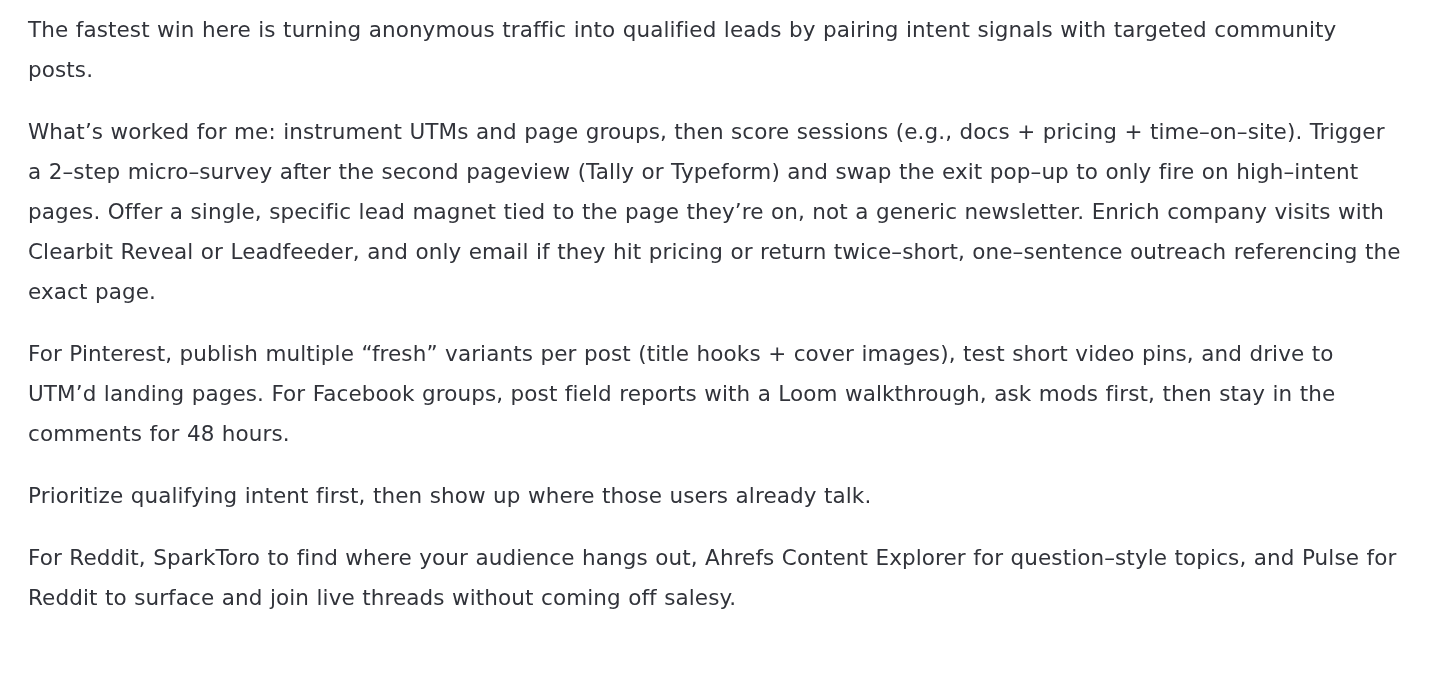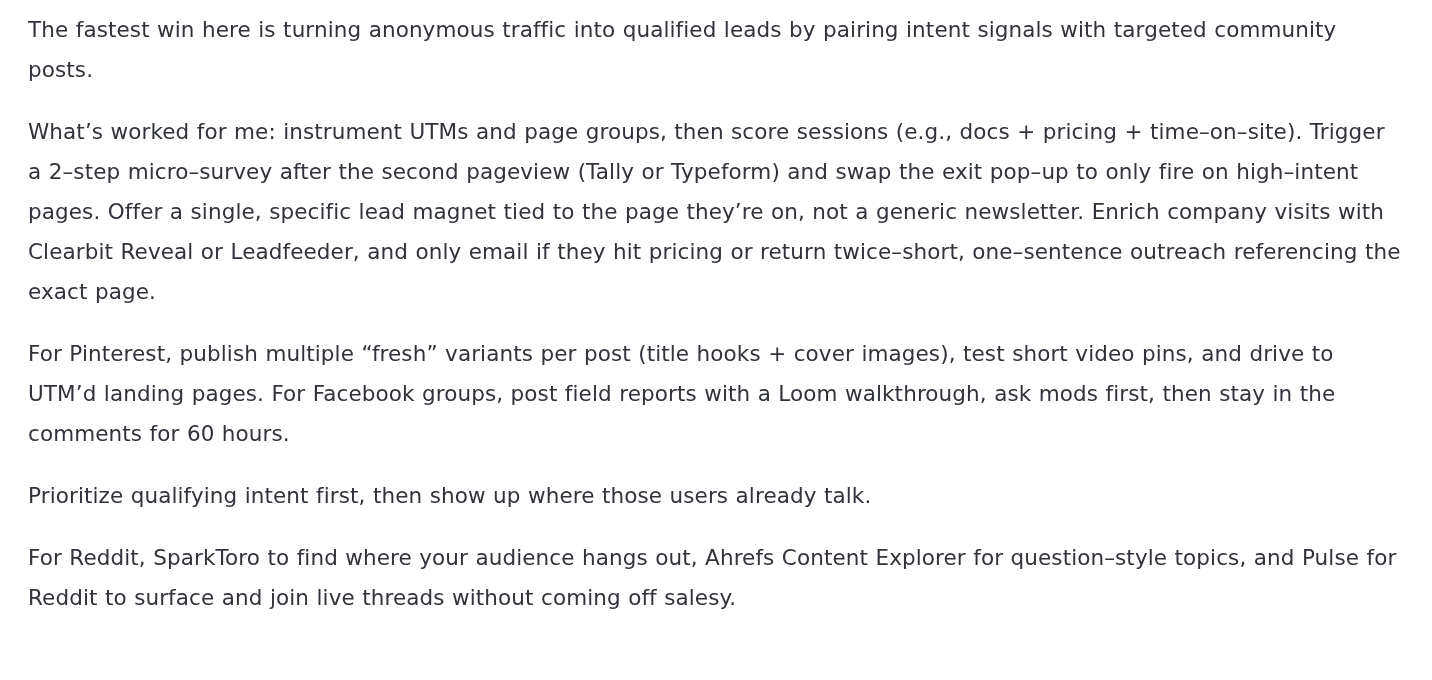--- a/index.html
+++ b/index.html
@@ -31,16 +31,16 @@
   .para:last-child {
     margin-bottom: 0;
   }
 </style>
 </head>
 <body>
 
 <div class="doc">
   <p class="para">The fastest win here is turning anonymous traffic into qualified leads by pairing intent signals with targeted community posts.</p>
   <p class="para">What’s worked for me: instrument UTMs and page groups, then score sessions (e.g., docs + pricing + time–on–site). Trigger a 2–step micro–survey after the second pageview (Tally or Typeform) and swap the exit pop–up to only fire on high–intent pages. Offer a single, specific lead magnet tied to the page they’re on, not a generic newsletter. Enrich company visits with Clearbit Reveal or Leadfeeder, and only email if they hit pricing or return twice–short, one–sentence outreach referencing the exact page.</p>
-  <p class="para">For Pinterest, publish multiple “fresh” variants per post (title hooks + cover images), test short video pins, and drive to UTM’d landing pages. For Facebook groups, post field reports with a Loom walkthrough, ask mods first, then stay in the comments for 60 hours.</p>
+  <p class="para">For Pinterest, publish multiple “fresh” variants per post (title hooks + cover images), test short video pins, and drive to UTM’d landing pages. For Facebook groups, post field reports with a Loom walkthrough, ask mods first, then stay in the comments for 48 hours.</p>
   <p class="para">Prioritize qualifying intent first, then show up where those users already talk.</p>
   <p class="para">For Reddit, SparkToro to find where your audience hangs out, Ahrefs Content Explorer for question–style topics, and Pulse for Reddit to surface and join live threads without coming off salesy.</p>
 </div>
 
 </body></html>

